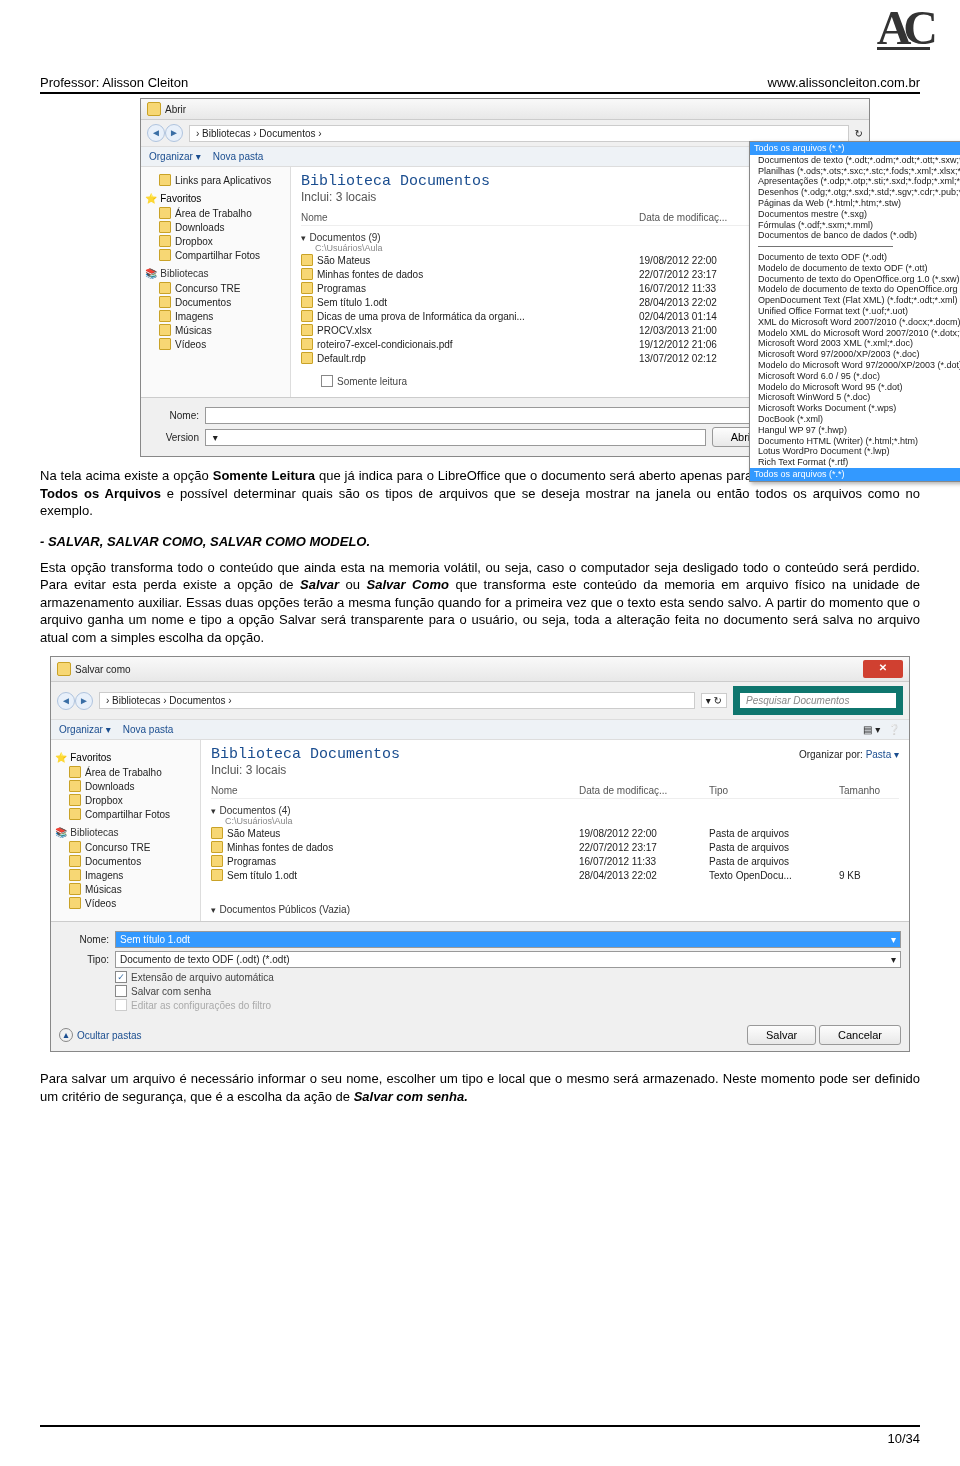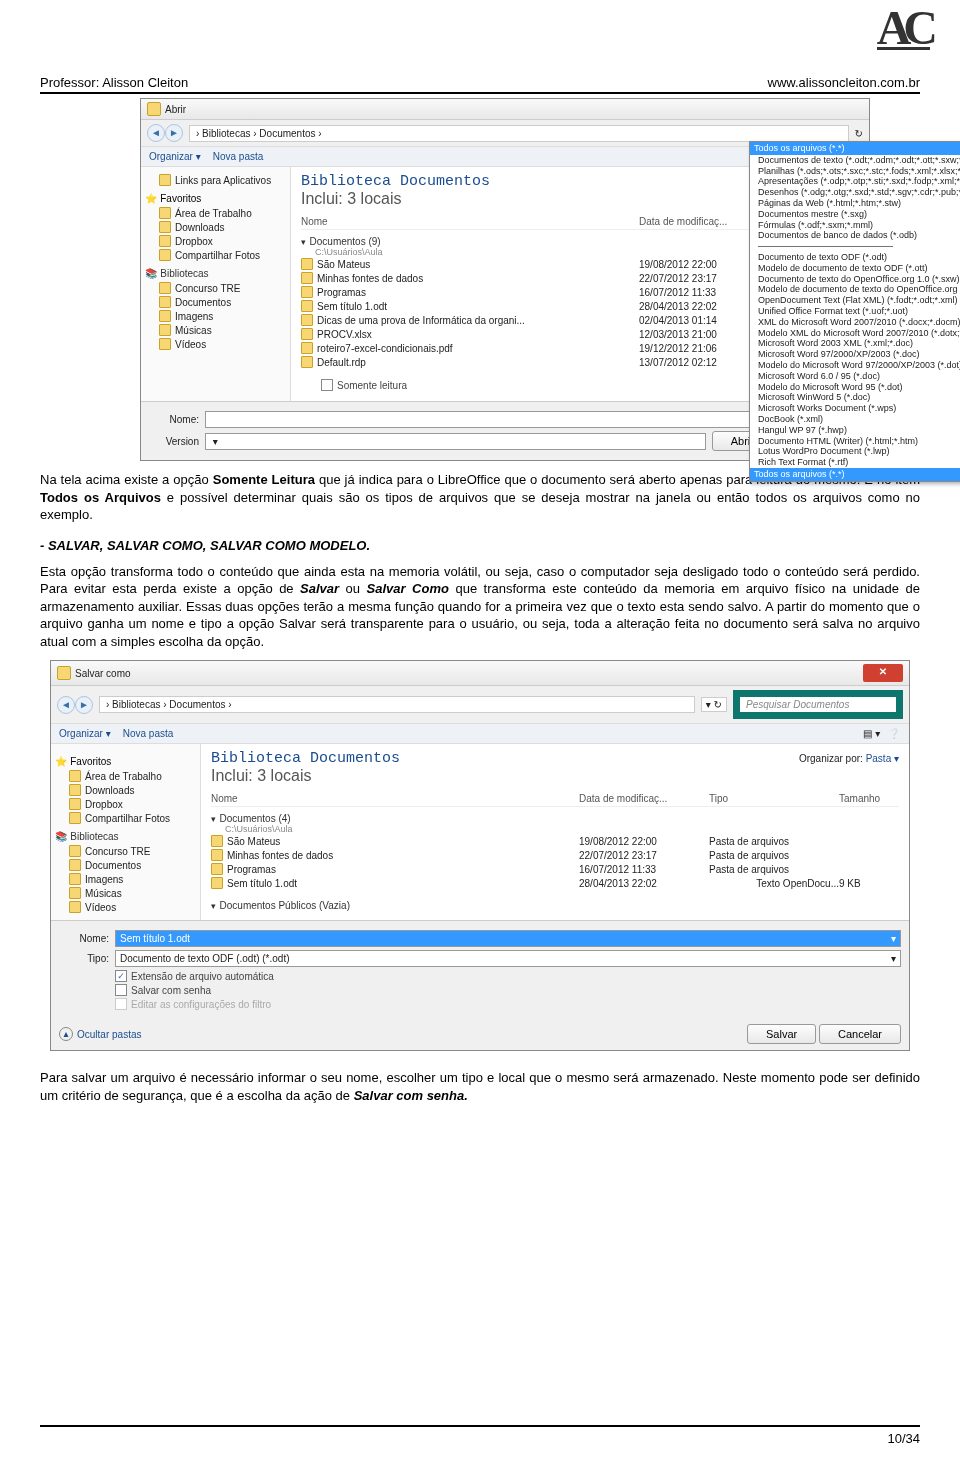--- a/index.html
+++ b/index.html
@@ -26,21 +26,21 @@
   .toolbar { background:#eef2f6; padding:4px 8px; display:flex; gap:12px; align-items:center; border-bottom:1px solid #ddd; font-size:10px;}
   .toolbar span.linklike { color:#1a4d8f; }
   .dialog-body { display:flex; background:#fff; min-height:150px;}
   .sidebar { width:150px; background:#fafafa; border-right:1px solid #ddd; padding:6px 4px; font-size:10px;}
   .sidebar .cat { margin:6px 0 2px 0; font-size:10px; color:#333;}
   .sidebar .fav { color:#000; }
   .sidebar .item { padding:1px 0 1px 14px; display:flex;align-items:center;gap:4px;}
   .sidebar .item::before{content:'';width:10px;height:10px;background:#f7d774;border:1px solid #c9a227;display:inline-block;border-radius:1px;}
   .main { flex:1; padding:6px 10px;}
   .libtitle { color:#1a4d8f; font-size:15px; font-family:Liberation Mono, monospace; }
-  .libsub { color:#555; font-size:16px; margin-bottom:6px;}
+  .libsub { color:#555; font-size:12px; margin-bottom:6px;}
   .filehdr { display:flex; color:#555; font-size:10px; border-bottom:1px solid #eee;padding:2px 0;}
   .col-name{flex:1;} .col-date{width:110px;} .col-type{width:110px;} .col-size{width:60px;}
   .fileitem { display:flex; padding:1px 0; font-size:10px;align-items:center;}
   .fileitem .fi-icon{width:12px;height:12px;background:#f7d774;border:1px solid #c9a227;margin-right:4px;border-radius:1px;}
   .grouphdr{color:#333;font-size:10px;margin:6px 0 0 0;display:flex;align-items:center;gap:4px;}
   .grouphdr::before{content:'▾';font-size:9px;}
   .dropdown-list { position:absolute; background:#fff; border:1px solid #888; font-size:9px; line-height:1.2; width:300px; box-shadow:2px 2px 4px rgba(0,0,0,.3); }
   .dropdown-list .dl-sel { background:#3399ff;color:#fff;padding:1px 4px;}
   .dropdown-list div { padding:0 4px; white-space:nowrap; overflow:hidden; }
   .bottombar { background:#f0f0f0;border-top:1px solid #ccc;padding:6px 8px;}
@@ -301,25 +301,25 @@
               <span class="fi-icon"></span>
               <span class="col-name" style="flex:1;">Programas</span>
               <span style="width:130px;">16/07/2012 11:33</span>
               <span style="width:130px;">Pasta de arquivos</span>
               <span class="col-size"></span>
             </div>
             <div class="fileitem">
               <span class="fi-icon"></span>
               <span class="col-name" style="flex:1;">Sem título 1.odt</span>
               <span style="width:130px;">28/04/2013 22:02</span>
-              <span style="width:130px;text-align:right;">Texto OpenDocu...</span>
+              <span style="width:130px;">Texto OpenDocu...</span>
               <span class="col-size">9 KB</span>
             </div>
           </div>
-        <div class="grouphdr" style="margin-top:10px;">
+        <div class="grouphdr" style="margin-top:22px;">
             <span>Documentos Públicos (Vazia)</span>
           </div>
       </div>
     </div>
     <div class="bottombar">
       <div class="fieldrow">
           <span class="lbl">Nome:</span>
           <div class="combo sel"><span>Sem título 1.odt</span> <span style="float:right;color:#fff;">▾</span></div>
         </div>
       <div class="fieldrow">

